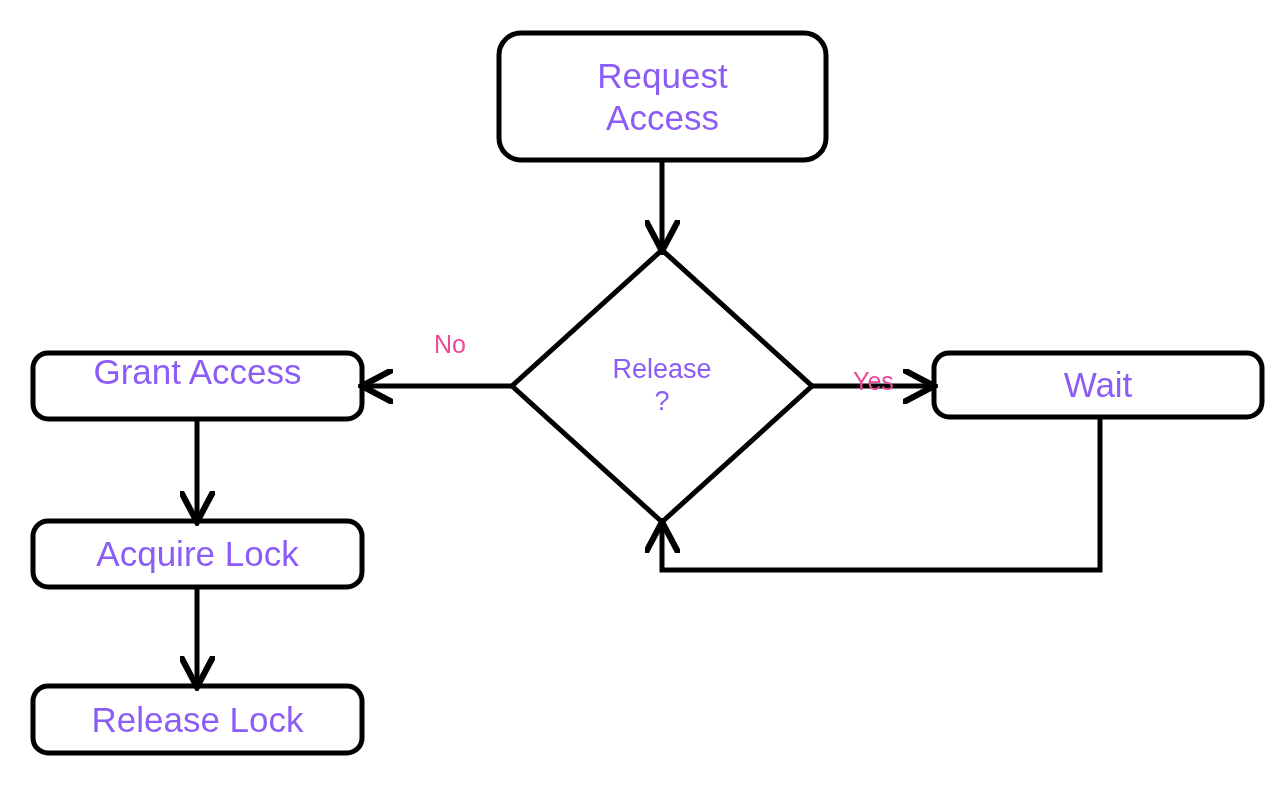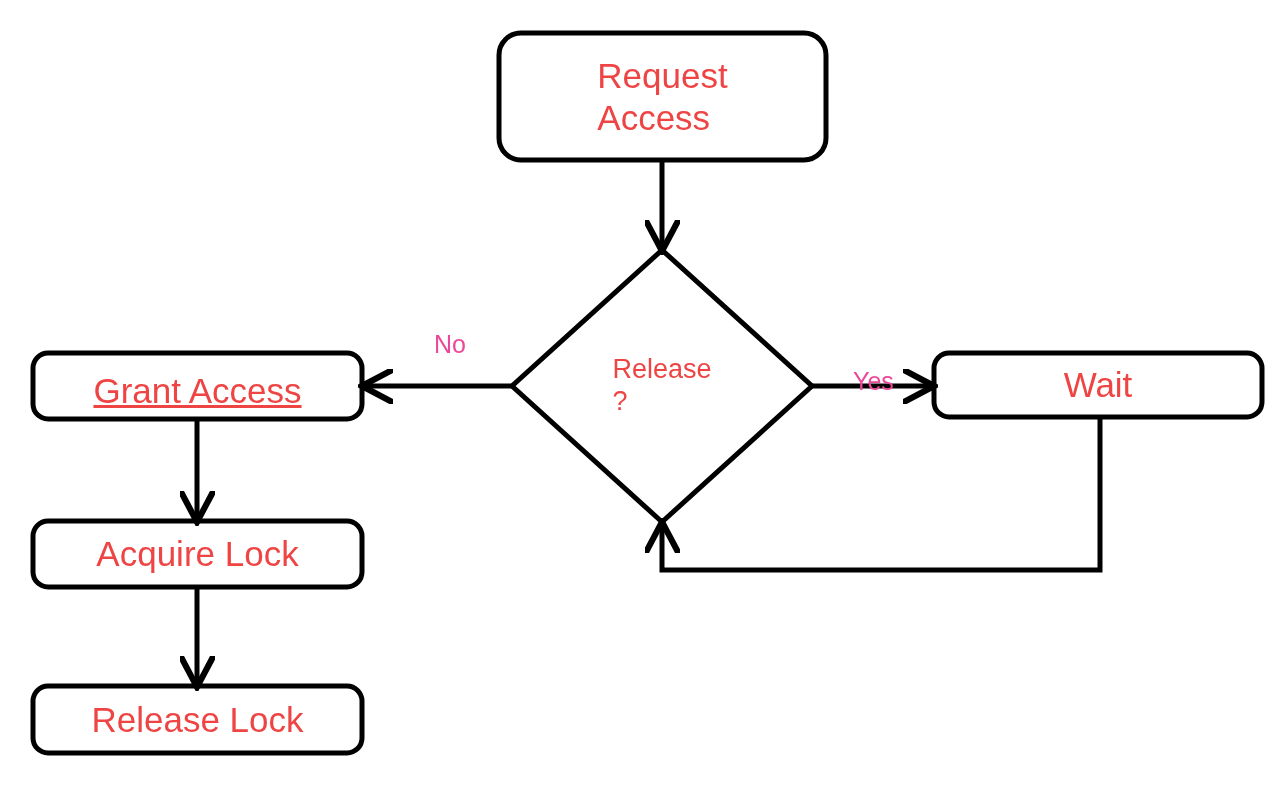--- a/index.html
+++ b/index.html
@@ -23,22 +23,22 @@
     left: 0;
     top: 0;
     width: 1284px;
     height: 798px;
   }
   .node-label {
     position: absolute;
     display: flex;
     align-items: center;
     justify-content: center;
-    text-align: left;
-    color: #ef4444;
+    text-align: center;
+    color: #8b5cf6;
     font-family: "Liberation Sans", sans-serif;
     line-height: 1.18;
     white-space: pre-line;
     pointer-events: none;
   }
   .box-text {
     font-size: 35px;
     font-weight: 400;
   }
   .diamond-text {
@@ -85,21 +85,21 @@
       <path d="M 1100 417 L 1100 570 L 662 570 L 662 526" stroke-linejoin="miter" marker-end="url(#arrow)"></path>
     </g>
   </svg>
 
   <div class="node-label box-text" style="left:499px; top:33px; width:327px; height:127px;">Request
 Access</div>
 
   <div class="node-label diamond-text" style="left:562px; top:250px; width:200px; height:272px;">Release
 ?</div>
 
-  <div class="node-label box-text" style="left:33px; top:358px; width:329px; height:66px;text-decoration:underline;">Grant Access</div>
+  <div class="node-label box-text" style="left:33px; top:339px; width:329px; height:66px;">Grant Access</div>
 
   <div class="node-label box-text" style="left:33px; top:521px; width:329px; height:66px;">Acquire Lock</div>
 
   <div class="node-label box-text" style="left:934px; top:353px; width:328px; height:64px;">Wait</div>
 
   <div class="node-label box-text" style="left:33px; top:686px; width:329px; height:67px;">Release Lock</div>
 
   <div class="edge-label" style="left:434px; top:330px;">No</div>
 
   <div class="edge-label" style="left:853px; top:322px;margin-top:45px;">Yes</div>

